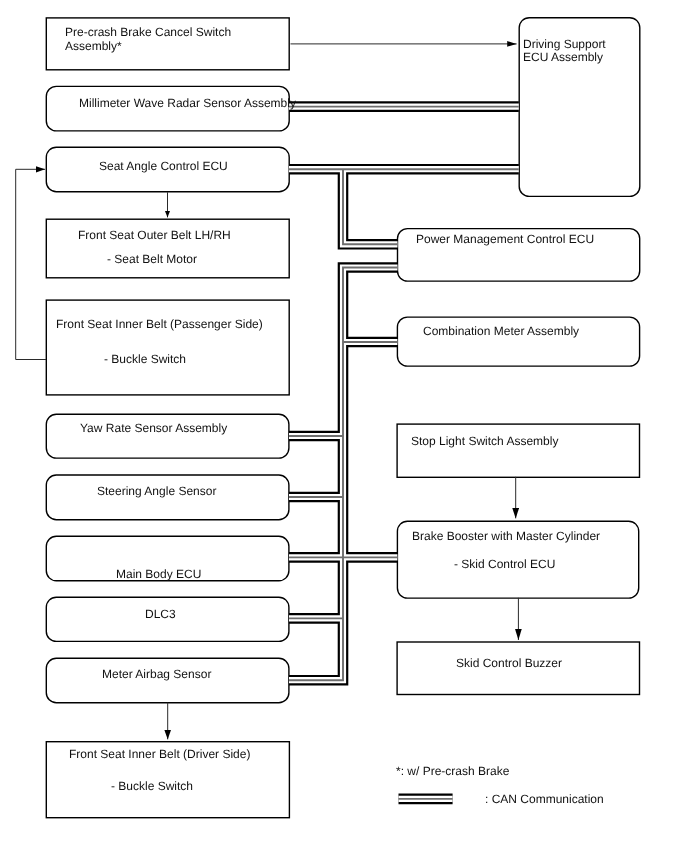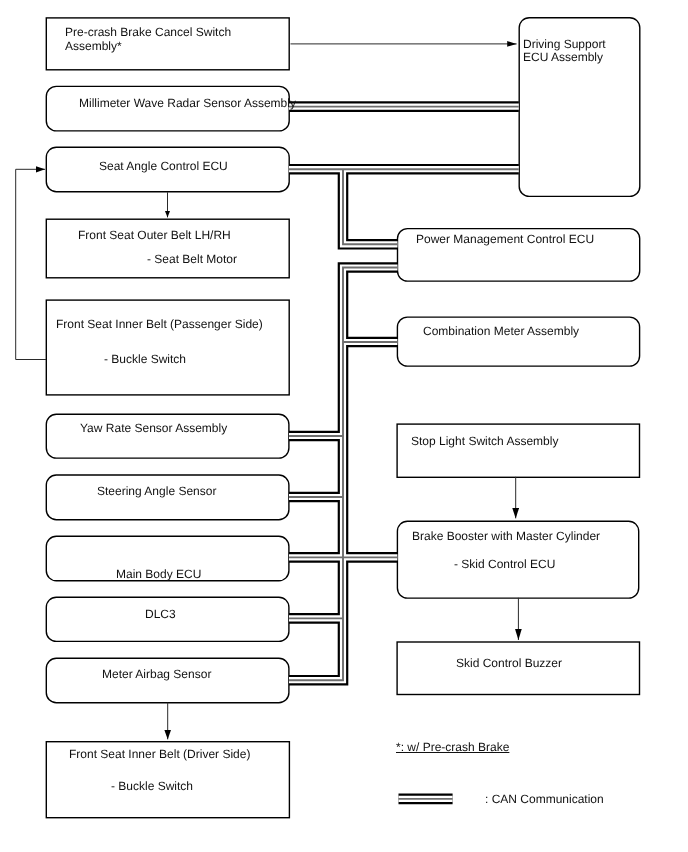--- a/index.html
+++ b/index.html
@@ -99,41 +99,41 @@
         <path d="M518.4 597.8 L518.4 640" fill="none" stroke="#2a2a2a" stroke-width="1" marker-end="url(#ah5)"></path>
       </g>
   </svg>
 
   <div id="labels">
       <div class="lbl" style="left: 64.8px; top: 25.65px;">Pre-crash Brake Cancel Switch</div>
       <div class="lbl" style="left: 64.8px; top: 39.55px;">Assembly*</div>
       <div class="lbl" style="left: 79px; top: 90.15px; margin-top: 7px;">Millimeter Wave Radar Sensor Assembly</div>
       <div class="lbl" style="left: 98.6px; top: 159.65px;">Seat Angle Control ECU</div>
       <div class="lbl" style="left: 77.8px; top: 228.95px;">Front Seat Outer Belt LH/RH</div>
-      <div class="lbl" style="left: 106.5px; top: 252.95px; margin-left: 40px;">- Seat Belt Motor</div>
+      <div class="lbl" style="left: 106.5px; top: 252.95px;">- Seat Belt Motor</div>
       <div class="lbl" style="left: 56px; top: 317.55px;">Front Seat Inner Belt (Passenger Side)</div>
       <div class="lbl" style="left: 104px; top: 352.85px;">- Buckle Switch</div>
       <div class="lbl" style="left: 80.3px; top: 422.15px;">Yaw Rate Sensor Assembly</div>
       <div class="lbl" style="left: 96.7px; top: 484.95px;">Steering Angle Sensor</div>
       <div class="lbl" style="left: 116.3px; top: 545.95px; margin-top: 22px;">Main Body ECU</div>
       <div class="lbl" style="left: 145px; top: 607.75px;">DLC3</div>
       <div class="lbl" style="left: 102.1px; top: 667.95px;">Meter Airbag Sensor</div>
       <div class="lbl" style="left: 68.7px; top: 748.35px;">Front Seat Inner Belt (Driver Side)</div>
       <div class="lbl" style="left: 111.2px; top: 780.25px;">- Buckle Switch</div>
       <div class="lbl" style="left: 523.2px; top: 37.65px; text-align: right;">Driving Support</div>
       <div class="lbl" style="left: 523.2px; top: 51.45px;">ECU Assembly</div>
       <div class="lbl" style="left: 416.1px; top: 233.35px;">Power Management Control ECU</div>
       <div class="lbl" style="left: 423px; top: 325.25px;">Combination Meter Assembly</div>
       <div class="lbl" style="left: 411.4px; top: 435.05px;">Stop Light Switch Assembly</div>
       <div class="lbl" style="left: 412.1px; top: 529.85px;">Brake Booster with Master Cylinder</div>
       <div class="lbl" style="left: 453.9px; top: 558.25px;">- Skid Control ECU</div>
       <div class="lbl" style="left: 455.7px; top: 656.55px;">Skid Control Buzzer</div>
     </div>
 
-  <div class="lbl" id="legend-footnote" style="left: 396.1px; top: 741px; text-decoration: underline;">*: w/ Pre-crash Brake</div>
+  <div class="lbl" id="legend-footnote" style="left: 396.1px; top: 765px;">*: w/ Pre-crash Brake</div>
 
   <svg class="layer" id="legend-swatch-svg" width="688" height="852" viewBox="0 0 688 852">
       <path d="M398.5 798.9 L452.6 798.9" fill="none" stroke="#000000" stroke-width="10.6"></path>
       <path d="M398.5 798.9 L452.6 798.9" fill="none" stroke="#ffffff" stroke-width="6.2"></path>
       <path d="M398.5 798.9 L452.6 798.9" fill="none" stroke="#6e6e6e" stroke-width="1.9"></path>
     </svg>
 
   <div class="lbl" id="legend-can-label" style="left: 452.8px; top: 792.65px; margin-left: 32px;">: CAN Communication</div>
 
 </div>

